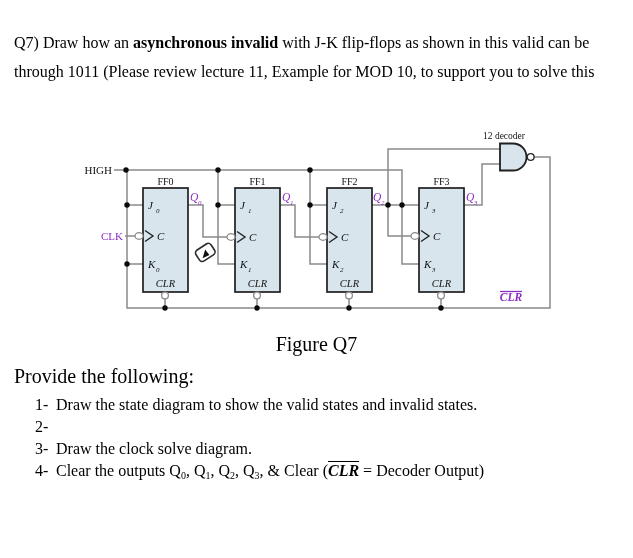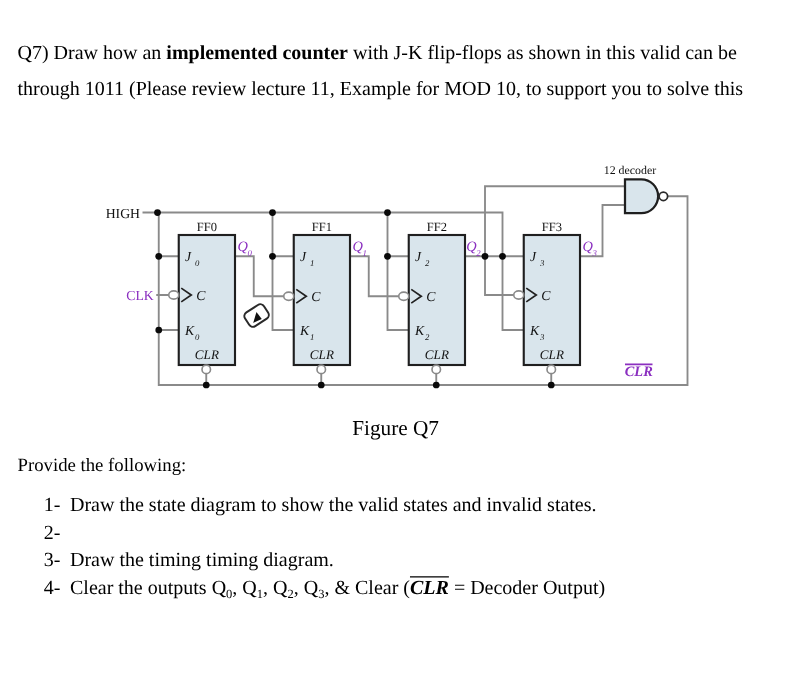--- a/index.html
+++ b/index.html
@@ -5,41 +5,41 @@
   html,body{margin:0;padding:0;}
   body{
     width:633px;height:558px;position:relative;background:#ffffff;
     font-family:"Liberation Serif","DejaVu Serif",serif;color:#000;
     overflow:hidden;
   }
   .para{position:absolute;left:14px;top:28px;font-size:16px;line-height:29px;}
   .para .ln{white-space:nowrap;}
   .b{font-weight:bold;}
   .diagram{position:absolute;left:0;top:125px;}
-  .caption{position:absolute;left:0;top:333px;width:633px;text-align:center;font-size:17px;}
-  .provide{position:absolute;left:14px;top:365px;font-size:15px;}
+  .caption{position:absolute;left:0;top:333px;width:633px;text-align:center;font-size:20px;}
+  .provide{position:absolute;left:14px;top:365px;font-size:20px;}
   .qlist{position:absolute;left:35px;top:394px;font-size:16px;}
   .qitem{display:flex;line-height:22px;white-space:nowrap;}
   .qnum{width:21px;flex:0 0 21px;}
   .sub{font-size:10px;position:relative;top:3px;}
   .clrbar{font-style:italic;font-weight:bold;text-decoration:overline;}
   svg text{font-family:"Liberation Serif","DejaVu Serif",serif;fill:#111;}
   svg .it{font-style:italic;}
   svg .purple{fill:#8b2fc0;}
   .wire{stroke:#8a8a8a;stroke-width:1.5;fill:none;}
   .bub{fill:#fff;stroke:#8a8a8a;stroke-width:1.3;}
   .ffbox{fill:#d9e5ec;stroke:#1f1f1f;stroke-width:1.7;}
   .dot{fill:#0a0a0a;}
   .tri{stroke:#222;stroke-width:1.4;fill:none;}
 </style>
 </head>
 <body>
 
 <div class="para">
-  <div class="ln"><span>Q7) Draw how an </span><span class="b">implemented counter</span><span> with J-K flip-flops as shown in this valid can be</span></div>
+  <div class="ln"><span>Q7) Draw how an </span><span class="b">asynchronous invalid</span><span> with J-K flip-flops as shown in this valid can be</span></div>
   <div class="ln">through 1011 (Please review lecture 11, Example for MOD 10, to support you to solve this</div>
 </div>
 
 <svg class="diagram" width="633" height="205" viewBox="0 125 633 205">
   <g>
 
     <path class="wire" d="M114,170 H402 V264 H419"></path>
 
     <path class="wire" d="M127,170 V308 H550 V157 H534"></path>
 
@@ -174,21 +174,21 @@
 <div class="qlist">
   <div class="qitem">
     <span class="qnum">1-</span>
     <span>Draw the state diagram to show the valid states and invalid states.</span>
   </div>
   <div class="qitem">
     <span class="qnum">2-</span>
   </div>
   <div class="qitem">
     <span class="qnum">3-</span>
-    <span>Draw the timing timing diagram.</span>
+    <span>Draw the clock solve diagram.</span>
   </div>
   <div class="qitem">
     <span class="qnum">4-</span>
     <span>
       <span>Clear the outputs Q</span><span class="sub">0</span><span>, Q</span><span class="sub">1</span><span>, Q</span><span class="sub">2</span><span>, Q</span><span class="sub">3</span><span>, &amp; Clear (</span><span class="clrbar">CLR</span><span> = Decoder Output)</span>
     </span>
   </div>
 </div>
 
 </body></html>

